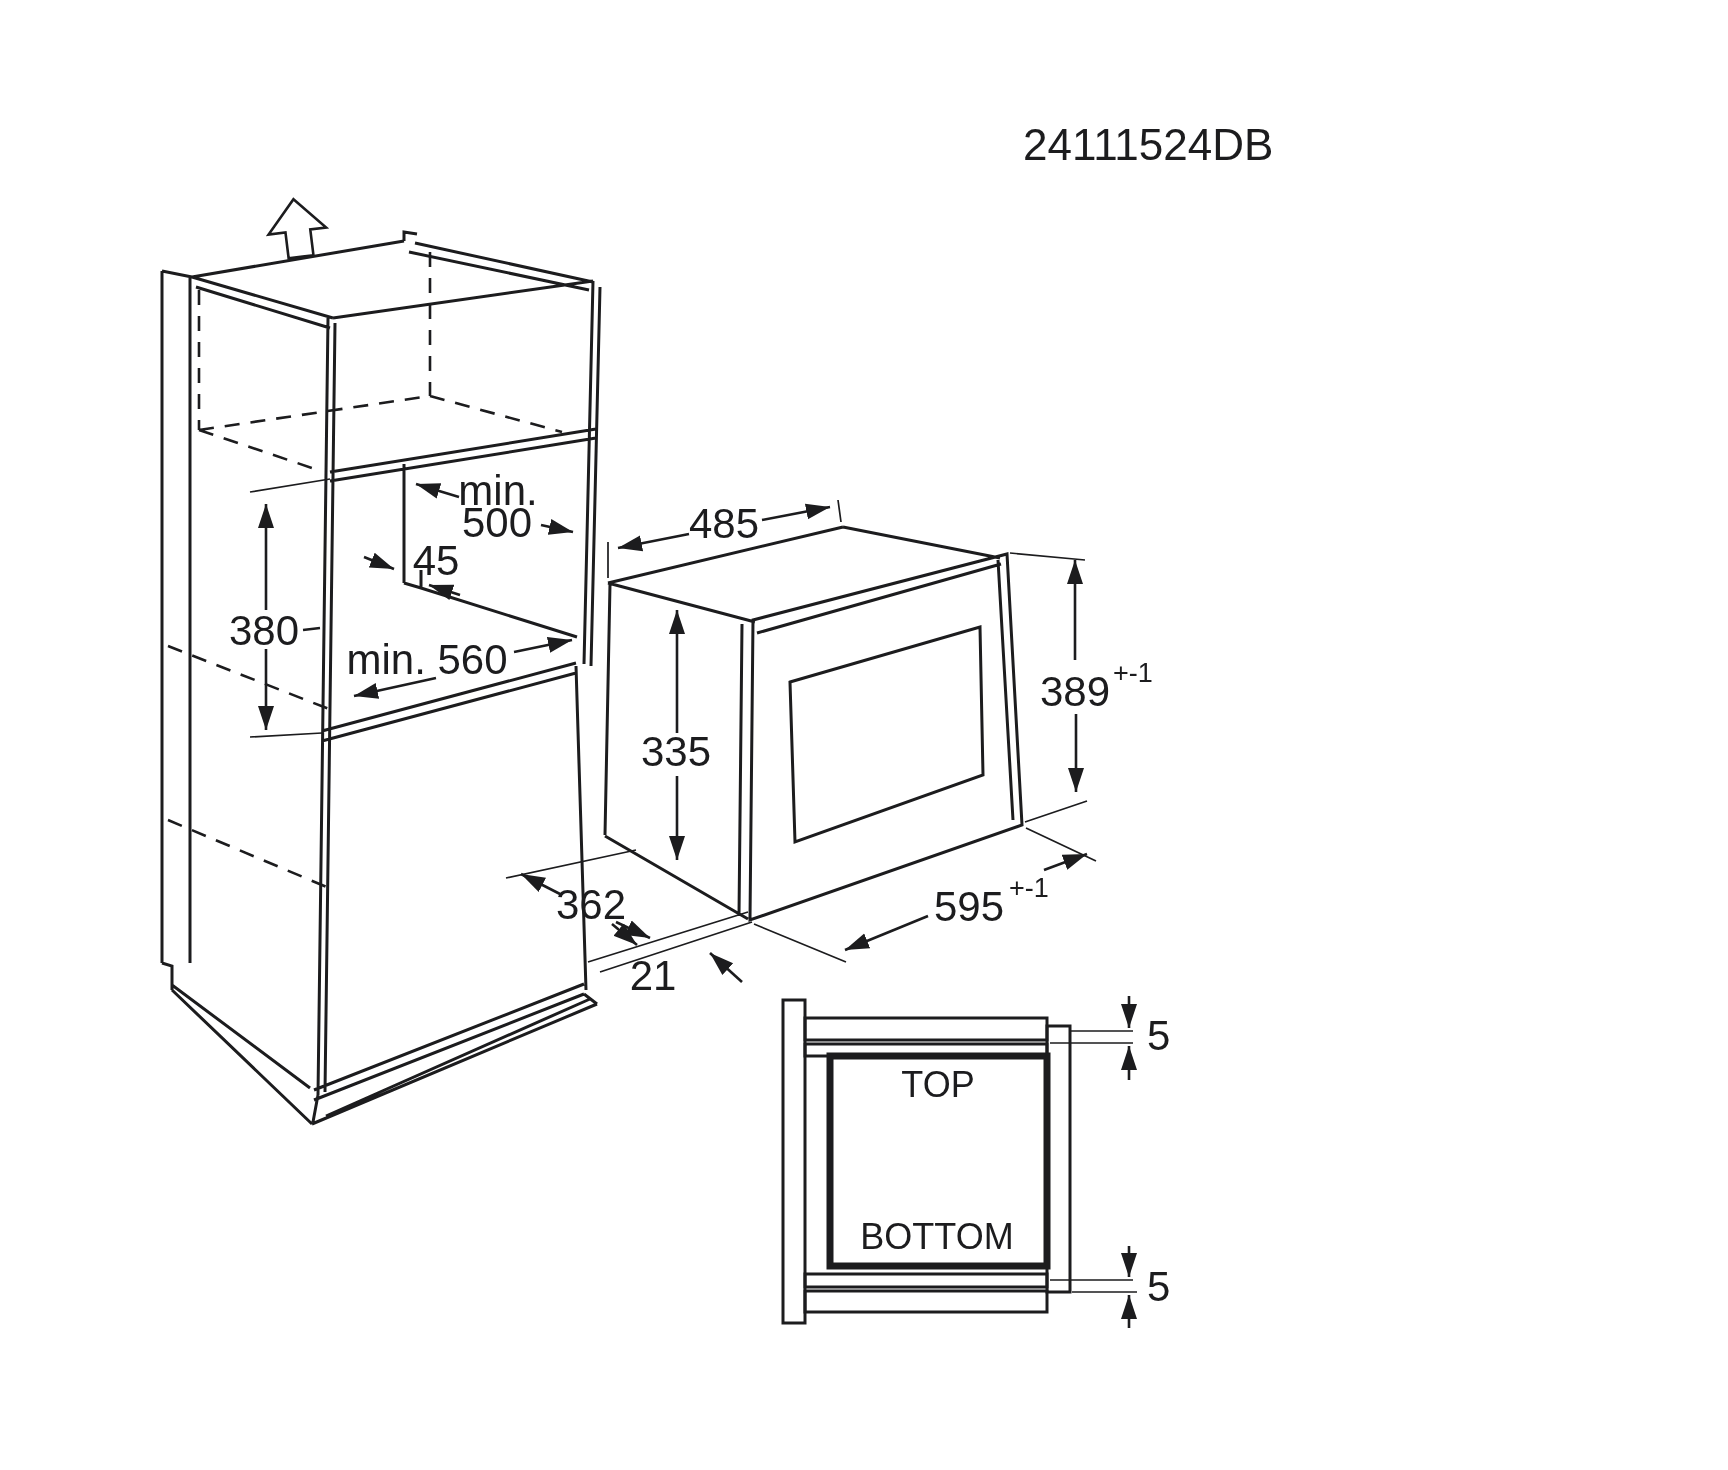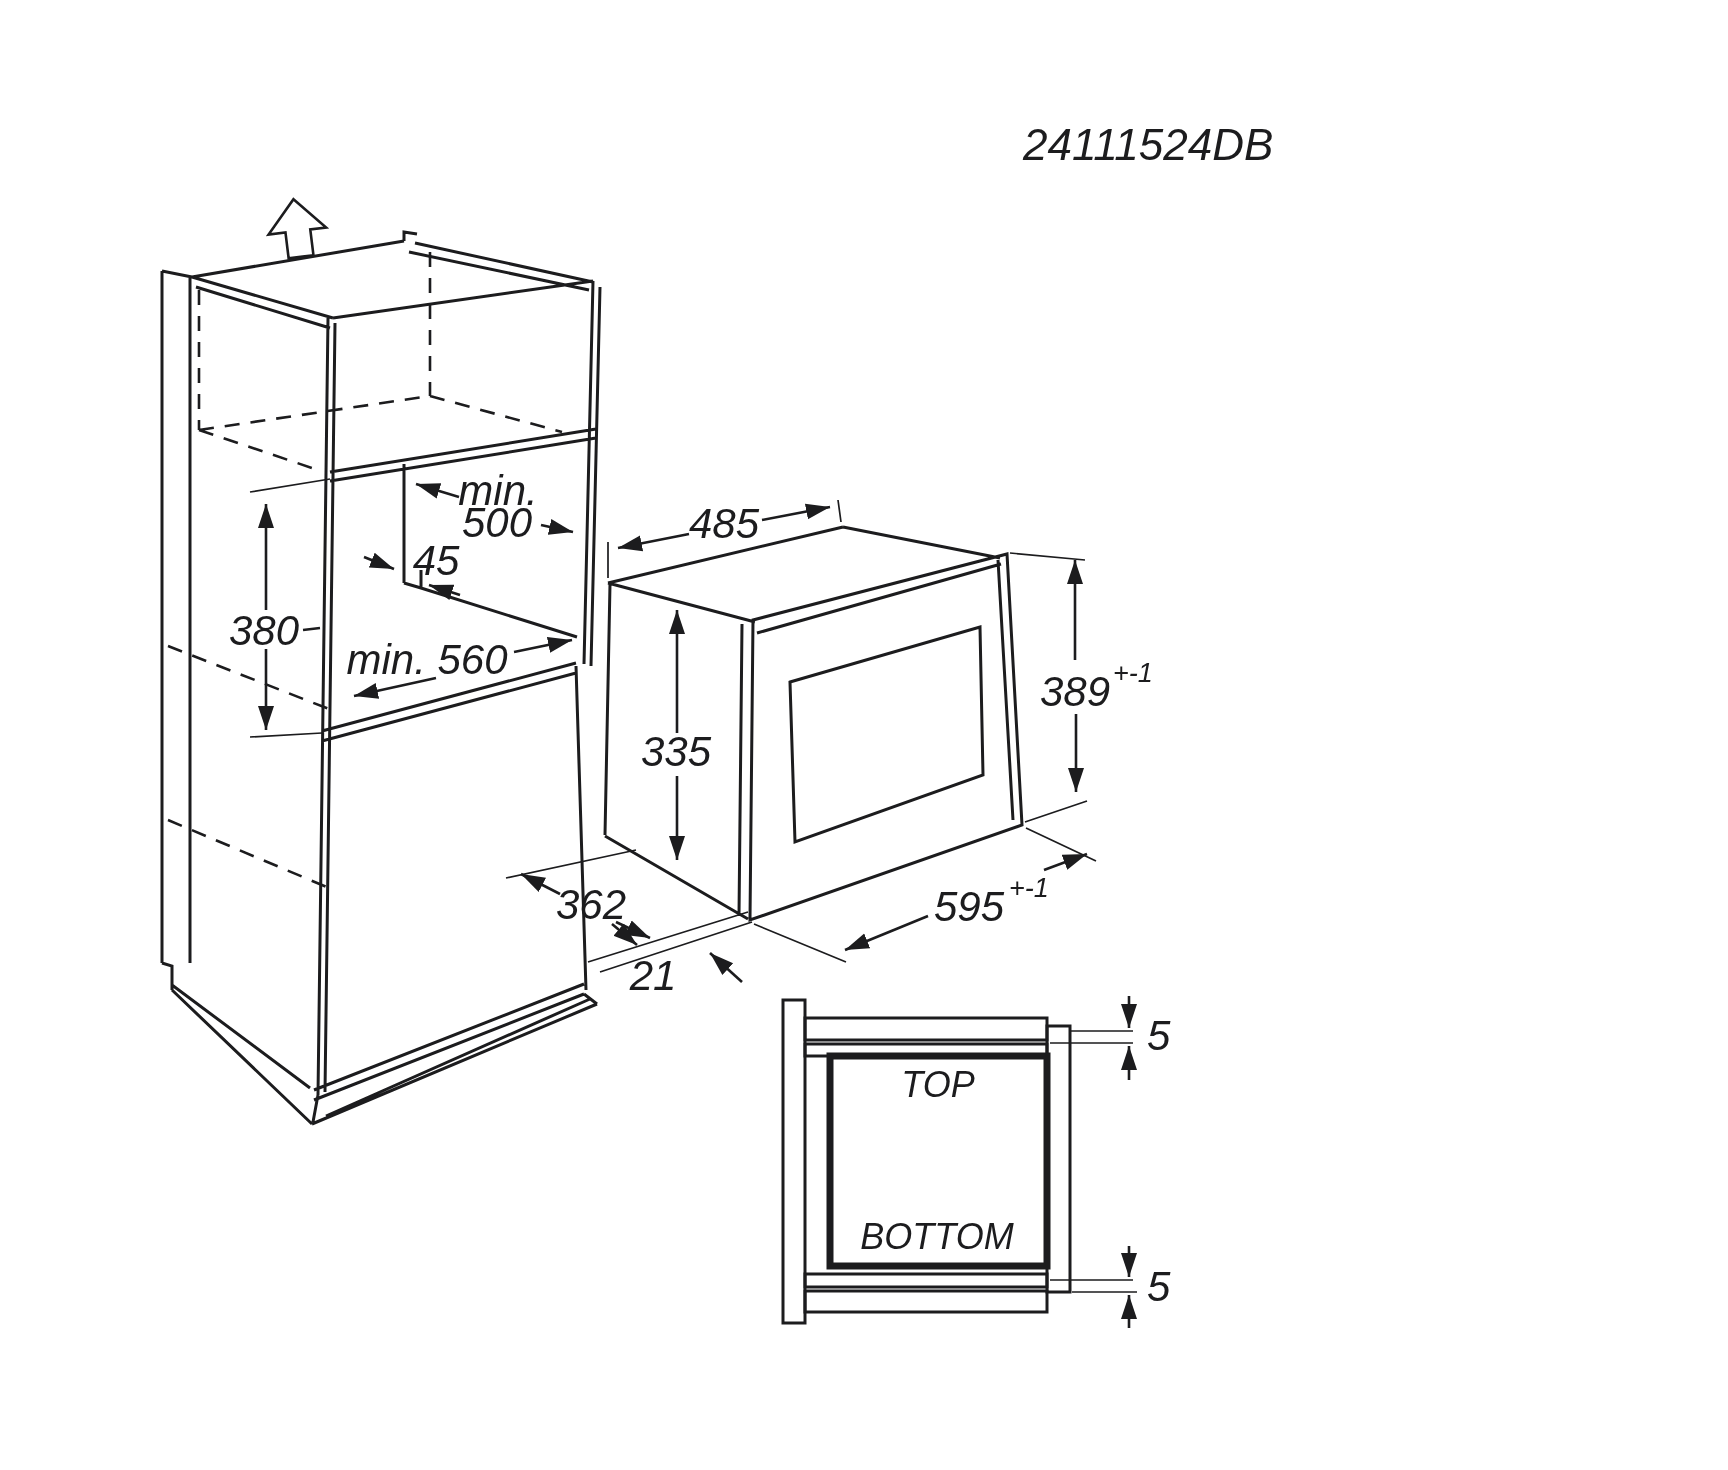--- a/index.html
+++ b/index.html
@@ -1,17 +1,17 @@
 <!DOCTYPE html>
 <html><head>
 <meta charset="utf-8">
 <style>
   html,body{margin:0;padding:0;background:#ffffff;}
   .page{position:relative;width:1728px;height:1470px;background:#ffffff;overflow:hidden;
-        font-family:"Liberation Sans", sans-serif;font-style:italic;}
+        font-family:"Liberation Sans", sans-serif;}
   svg{display:block;}
   .ln  path, .ln rect{fill:none;stroke:#1c1c1e;}
   .w3 {stroke-width:3;}
   .w25{stroke-width:2.6;}
   .w15{stroke-width:1.7;}
   .w7 {stroke-width:7;}
   .dash{stroke-dasharray:15 11;}
   .fillw{fill:#ffffff;}
   text{fill:#1c1c1e;}
   .t44{font-size:44px;}

